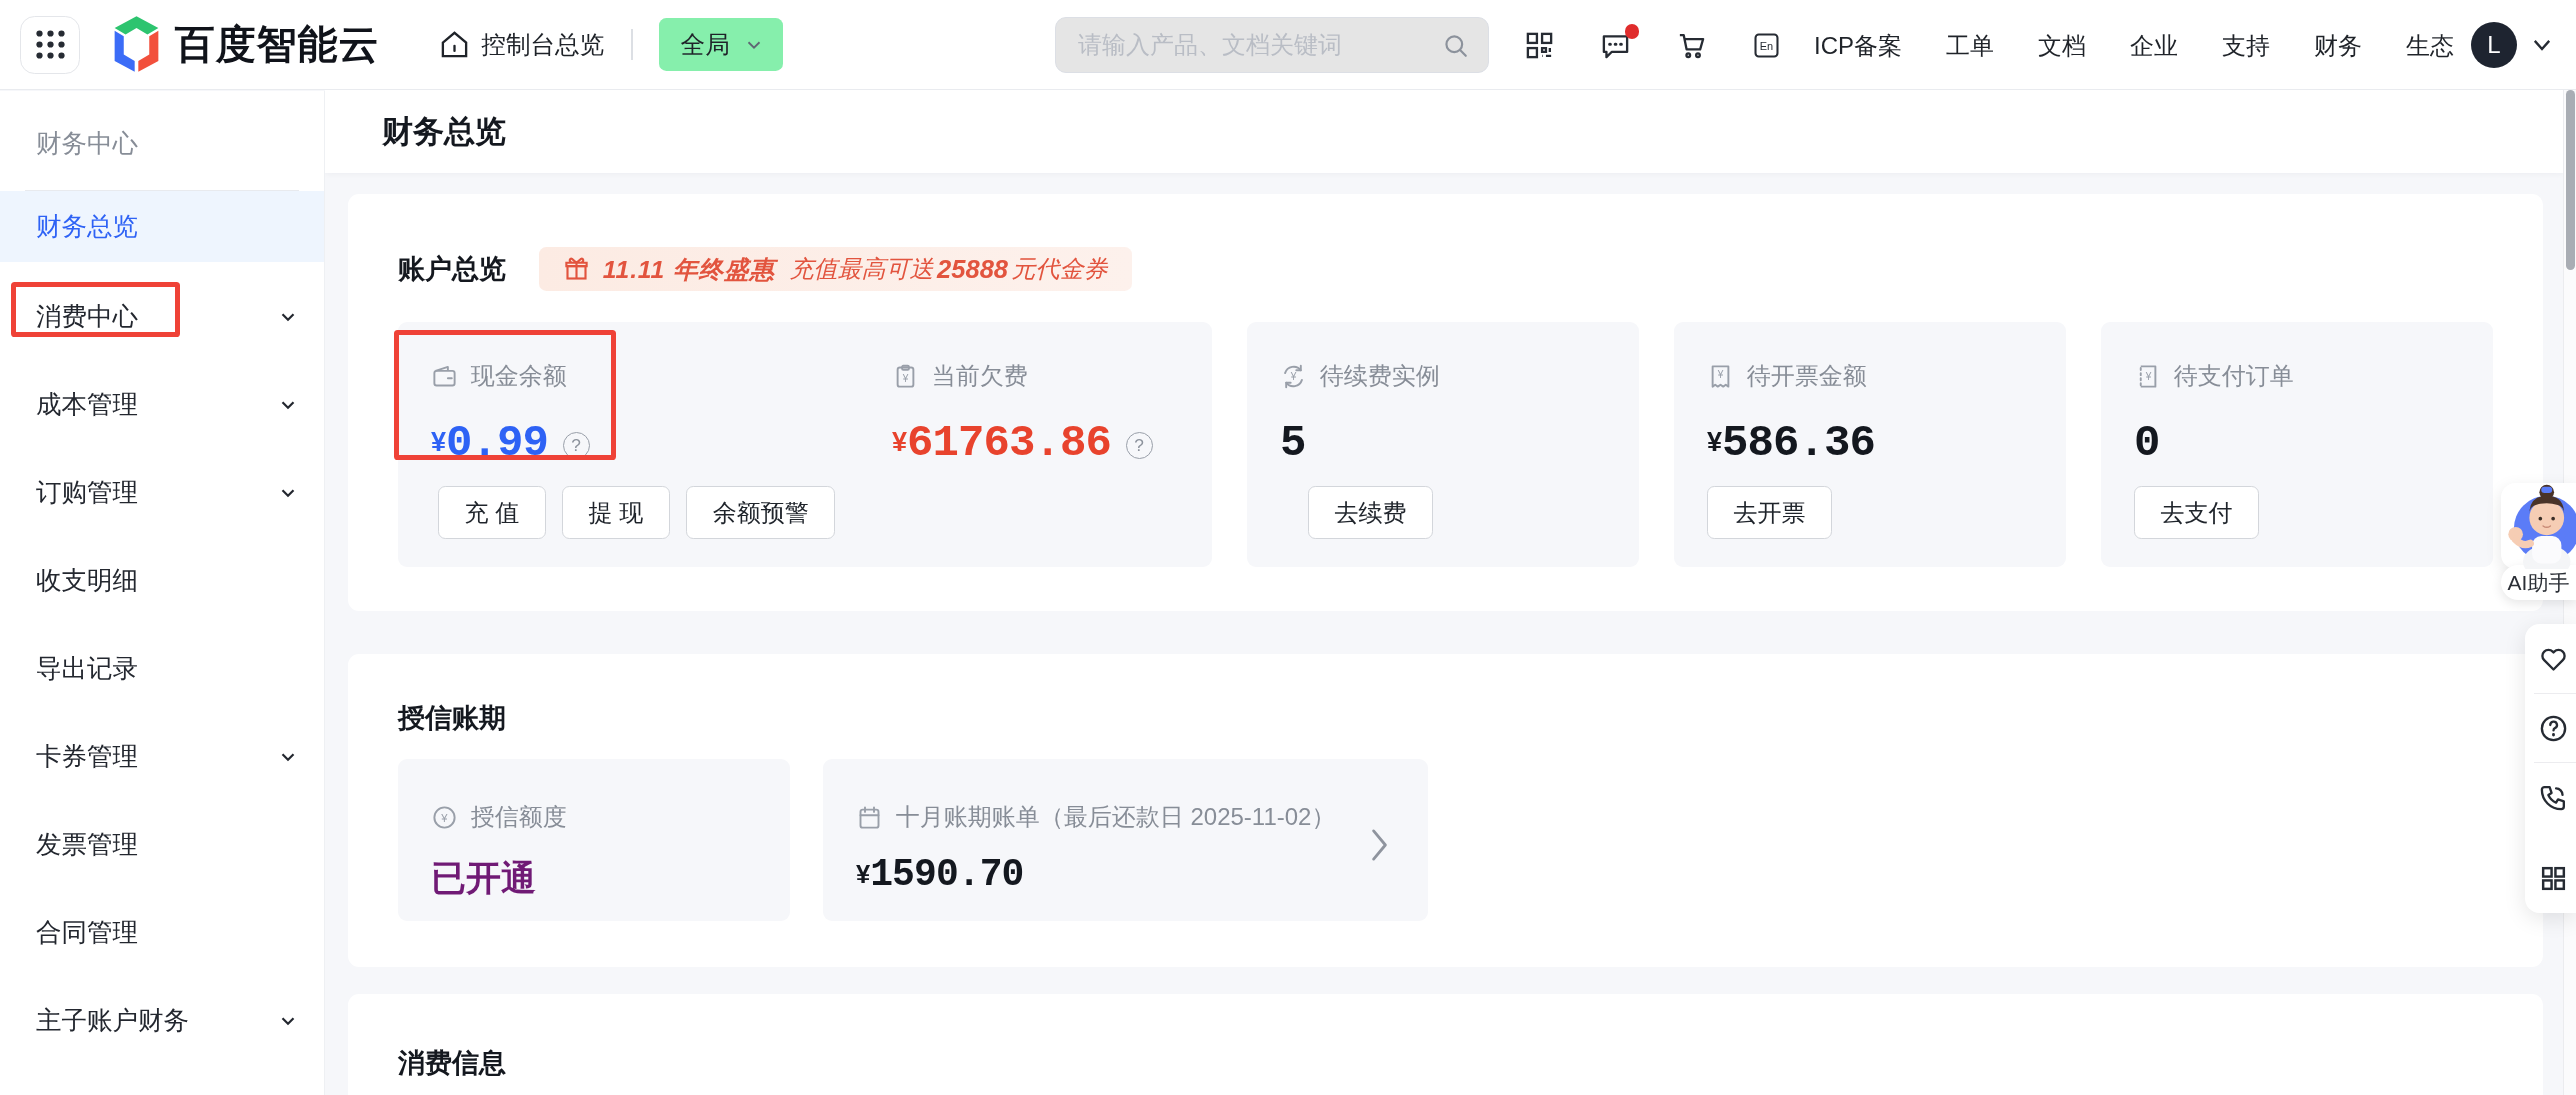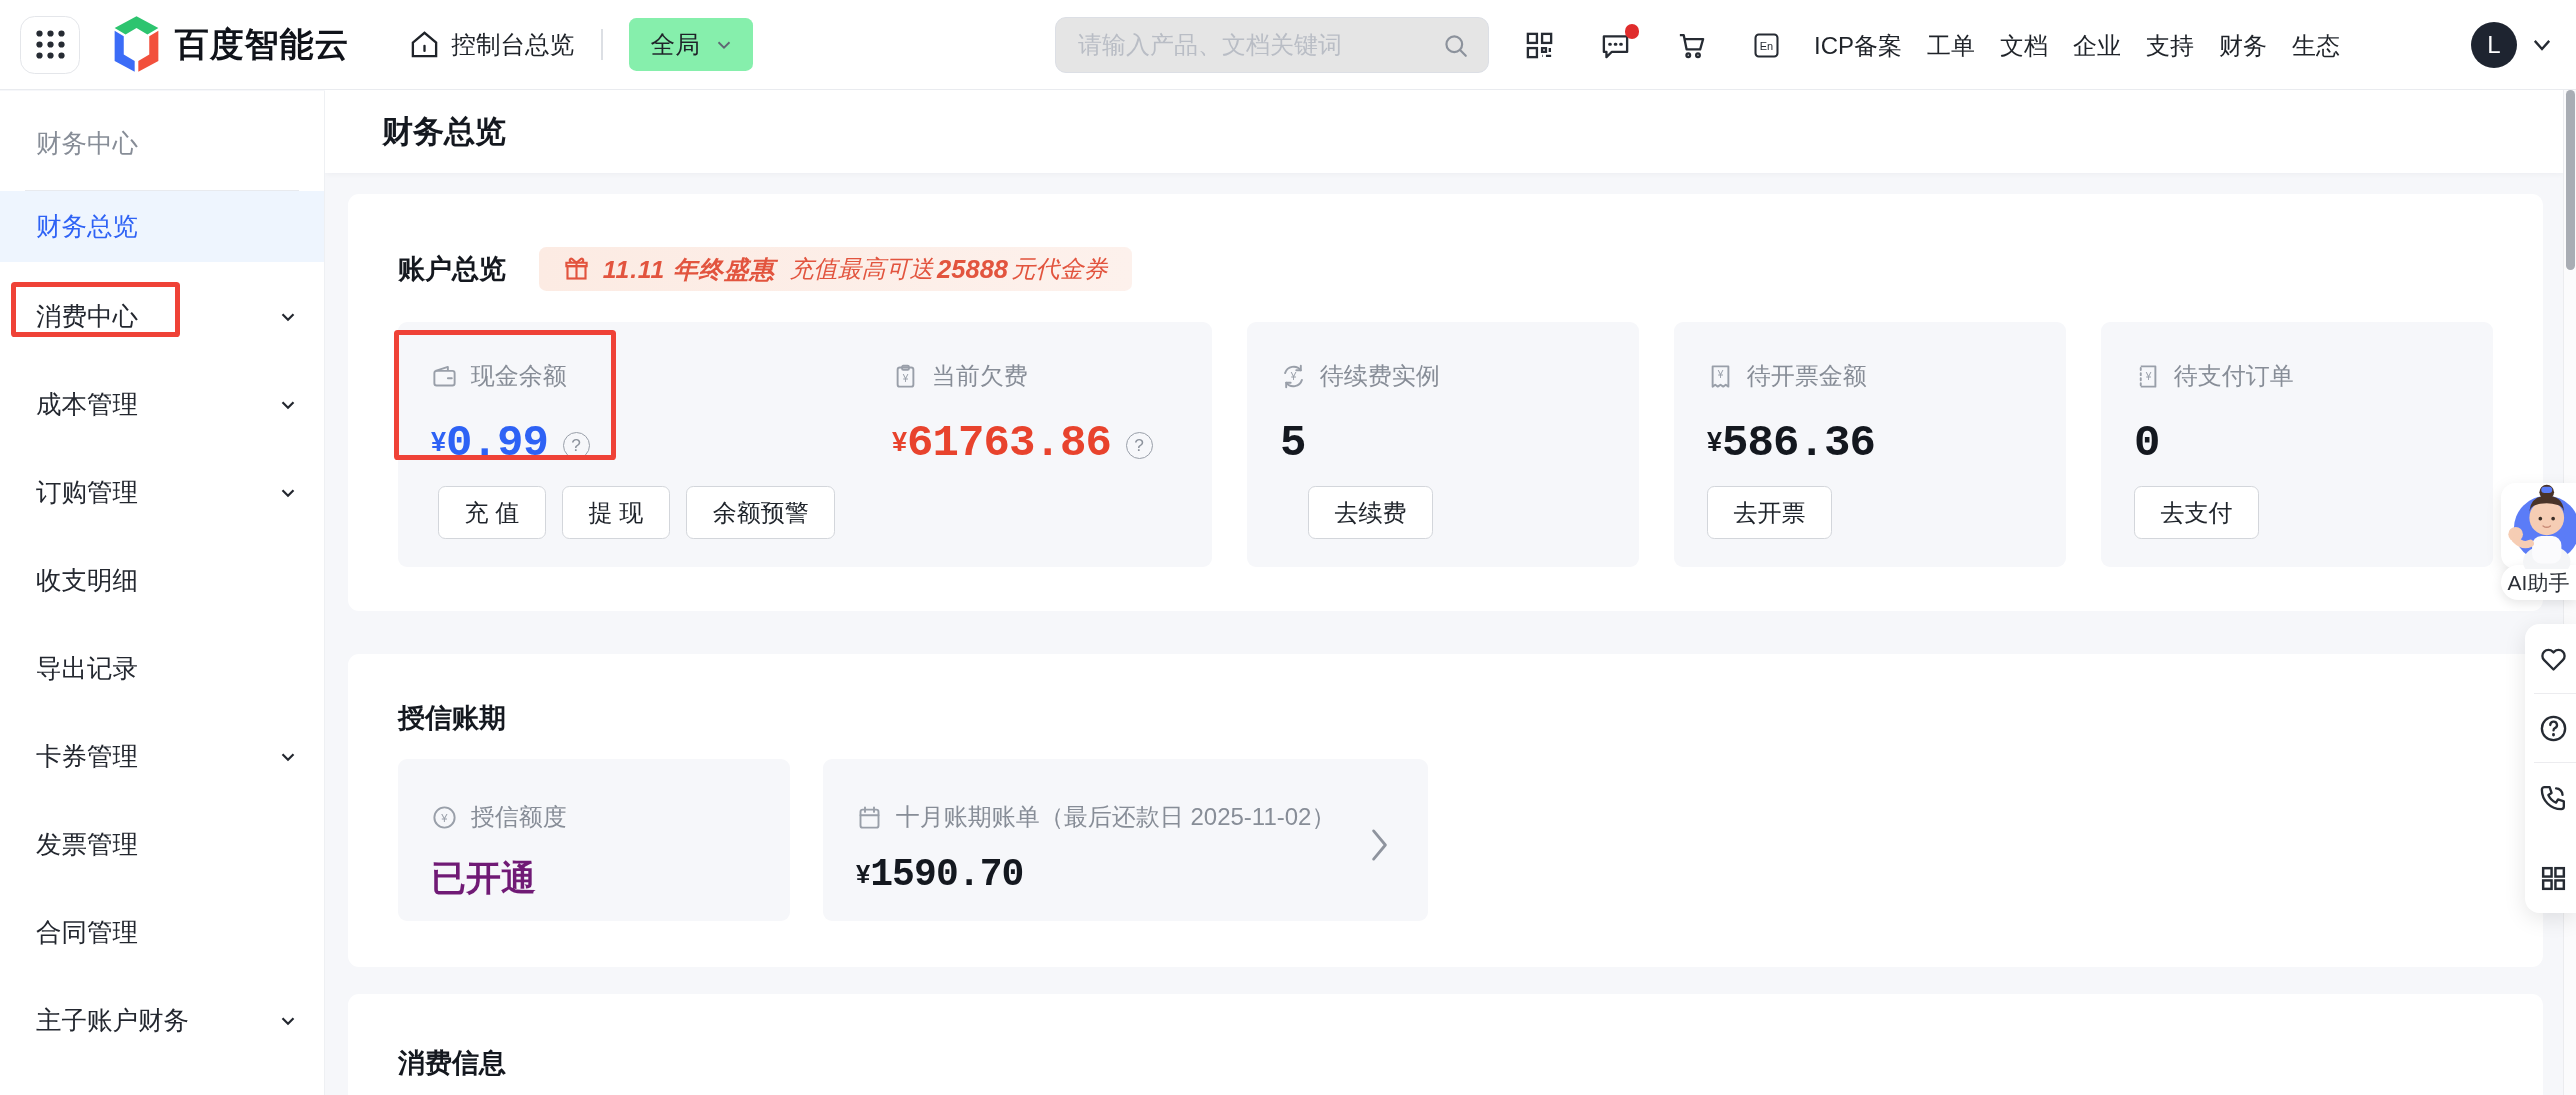--- a/index.html
+++ b/index.html
@@ -4,34 +4,34 @@
 <style>
   * { margin:0; padding:0; box-sizing:border-box; }
   html,body { width:2576px; height:1096px; }
   body { font-family:"Liberation Sans","DejaVu Sans",sans-serif; color:#1f2329; background:#f6f7fa; overflow:hidden; }
   #app { position:relative; width:2576px; height:1096px; overflow:hidden; background:#f6f7fa; }
 
   
   .header { position:absolute; left:0; top:0; width:2576px; height:90px; background:#fff; border-bottom:0.9px solid #e9ebef; display:flex; align-items:center; z-index:30; }
   .grid-btn { width:60px; height:58px; border:1.8px solid #e4e6ea; border-radius:14.6px; margin-left:20px; display:flex; align-items:center; justify-content:center; cursor:pointer; background:#fff; }
   .logo-wrap { display:flex; align-items:center; margin-left:31px; }
-  .brand { font-size:34px; font-weight:700; color:#10131a; margin-left:12.8px; letter-spacing:0.9px; }
+  .brand { font-size:40px; font-weight:700; color:#10131a; margin-left:12.8px; letter-spacing:0.9px; }
   .console-link { display:flex; align-items:center; margin-left:60px; font-size:24.6px; color:#1f2329; cursor:pointer; }
   .console-link svg { margin-right:11px; }
   .v-divider { width:1.8px; height:31px; background:#dcdfe4; margin:0 25.5px 0 27px; }
   .scope-pill { display:flex; align-items:center; background:#86efac; border-radius:7.3px; height:53px; padding:0 18px 0 22px; font-size:24.6px; cursor:pointer; }
   .scope-pill svg { margin-left:12.8px; }
   .search-box { position:absolute; left:1055px; top:17.3px; width:434px; height:56px; border:1.8px solid #dcdfe5; border-radius:11px; display:flex; align-items:center; background:#e5e5e5; }
   .search-box input { flex:1; border:none; outline:none; font-size:24px; padding:0 9px 0 22px; color:#1f2329; background:transparent; }
   .search-box input::placeholder { color:#b9bdc5; }
   .search-box .mag { margin-right:18px; cursor:pointer; display:flex; }
   .hdr-icons { position:absolute; left:1524px; top:0; height:90px; display:flex; align-items:center; gap:44px; }
   .hdr-icon { position:relative; display:flex; cursor:pointer; }
   .hdr-icon .dot { position:absolute; right:-7.3px; top:-5.5px; width:14.6px; height:14.6px; background:#e02c2c; border-radius:50%; }
-  .hdr-nav { position:absolute; left:1814px; top:0; height:92px; display:flex; align-items:center; gap:25px; }
+  .hdr-nav { position:absolute; left:1814px; top:0; height:92px; display:flex; align-items:center; gap:44px; }
   .hdr-nav a { font-size:24px; color:#1f2329; text-decoration:none; cursor:pointer; white-space:nowrap; }
   .avatar-wrap { position:absolute; left:2471px; top:0; height:90px; display:flex; align-items:center; cursor:pointer; }
   .avatar { width:46px; height:46px; border-radius:50%; background:#1e2430; color:#fff; font-size:24px; display:flex; align-items:center; justify-content:center; }
   .avatar-caret { margin-left:16.4px; }
 
   
   .sidebar { position:absolute; left:0; top:91px; width:325px; height:1005px; background:#fff; border-right:0.9px solid #eef0f3; z-index:20; }
   .sb-title { font-size:25.5px; color:#878d97; padding:35px 0 0 36px; }
   .sb-divider { height:0.9px; background:#e8eaee; margin:29px 24.6px 0 24.6px; }
   .sb-item { position:relative; height:88px; display:flex; align-items:center; font-size:25.5px; color:#23272f; padding-left:36px; cursor:pointer; }

